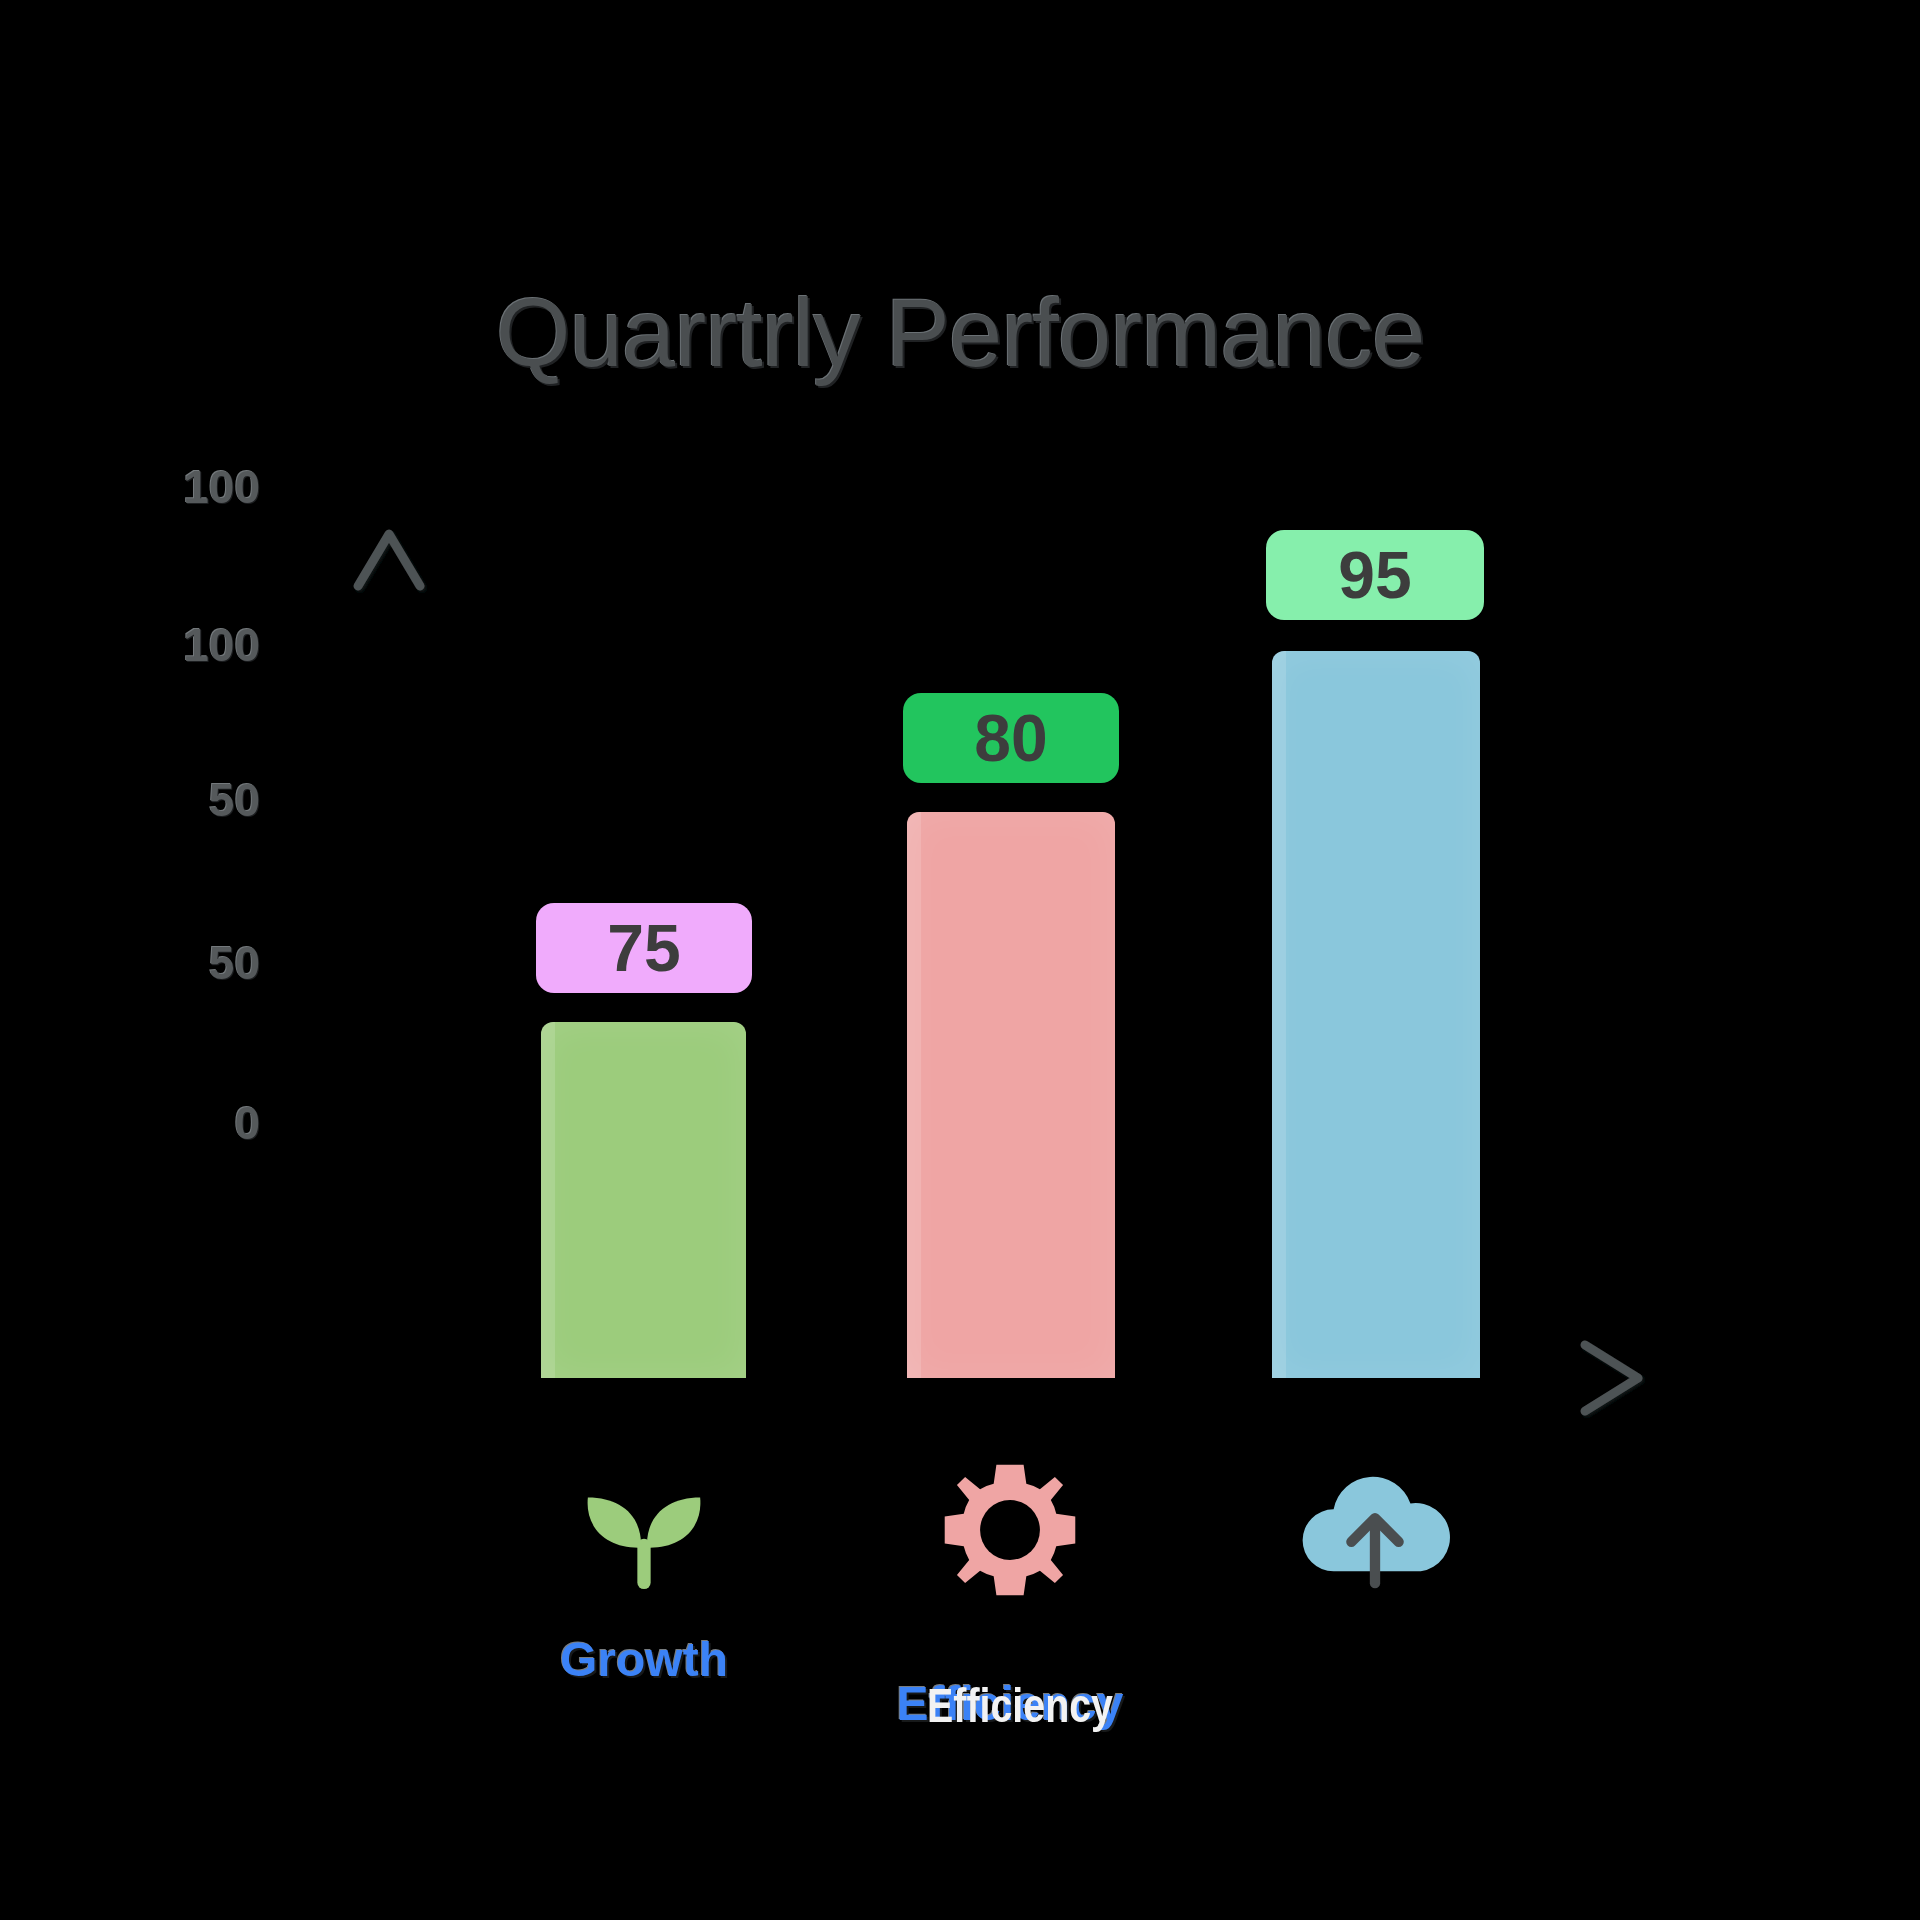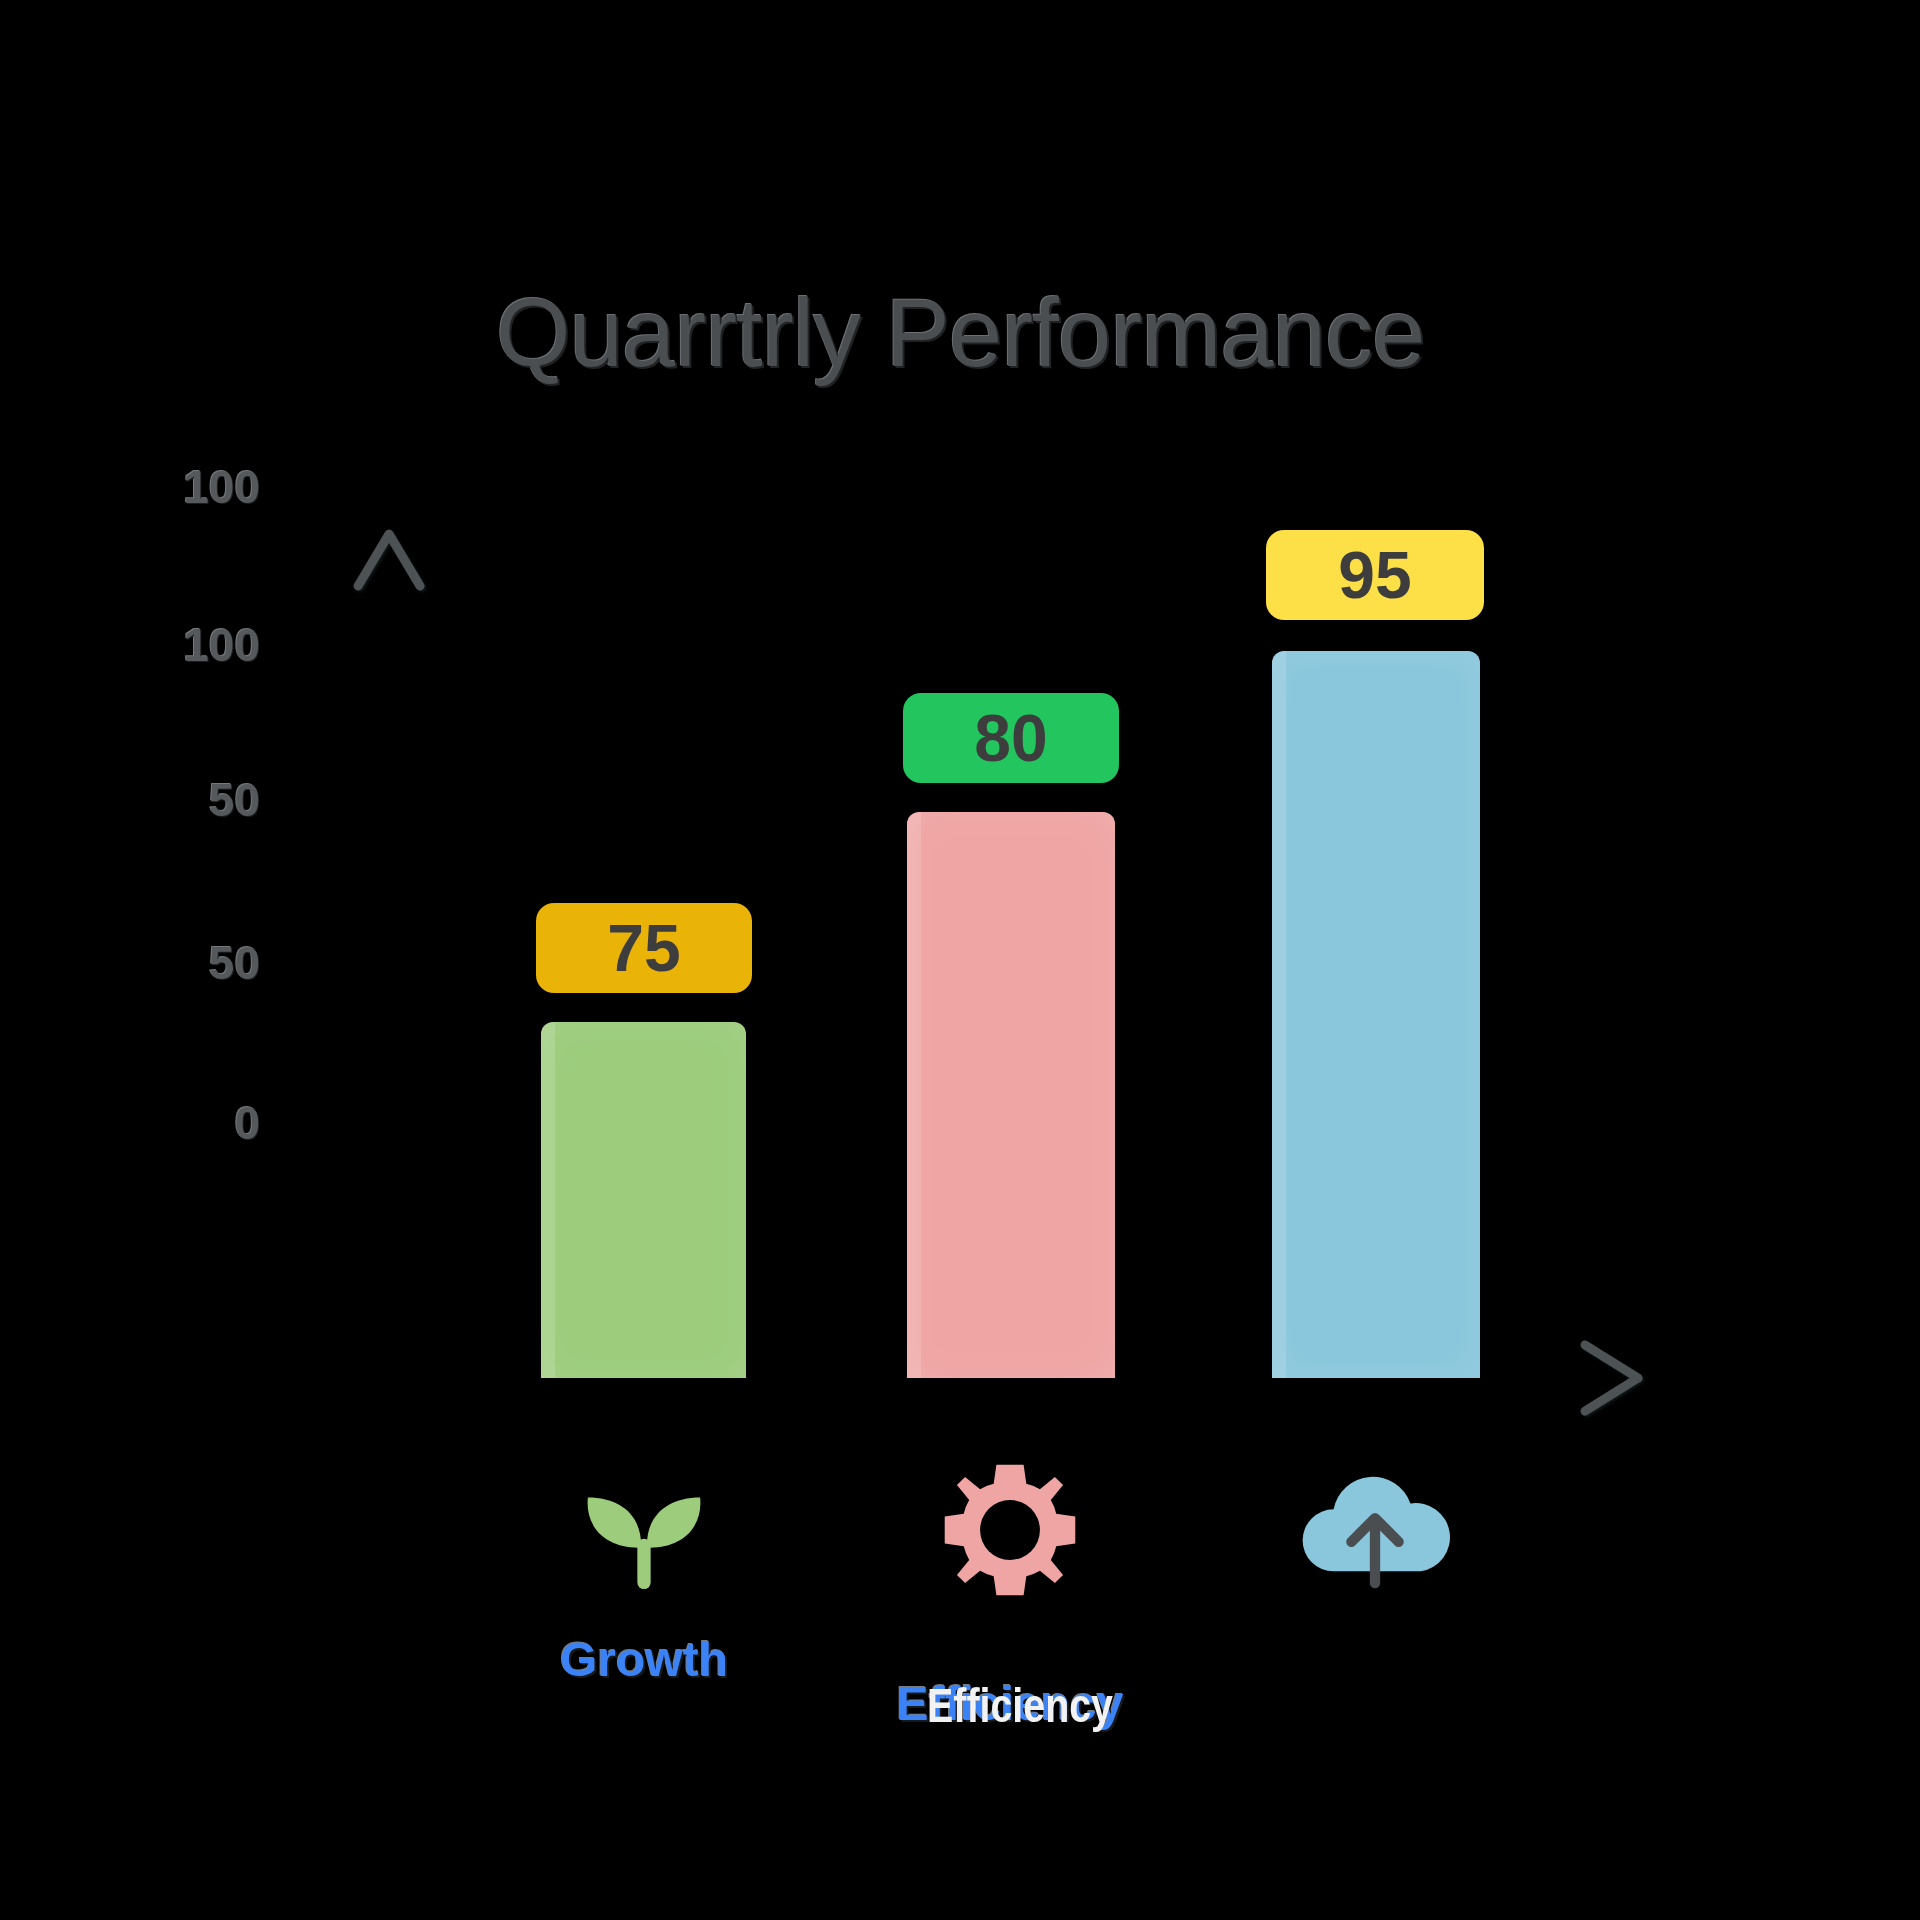--- a/index.html
+++ b/index.html
@@ -160,35 +160,35 @@
 
     <div class="ytick" style="left:130px; top:487px;">100</div>
     <div class="ytick" style="left:130px; top:645px;">100</div>
     <div class="ytick" style="left:130px; top:800px;">50</div>
     <div class="ytick" style="left:130px; top:963px;">50</div>
     <div class="ytick" style="left:130px; top:1123px;">0</div>
 
     <div class="bar" style="left:541px; top:1022px; width:205px; height:356px; background:#9ccc7c;">
       <div class="bar-hi"></div>
     </div>
-    <div class="badge" style="left:536px; top:903px; width:216px; height:90px; background:#eab308;">
+    <div class="badge" style="left:536px; top:903px; width:216px; height:90px; background:#f0abfc;">
       <span>75</span>
     </div>
 
     <div class="bar" style="left:907px; top:812px; width:208px; height:566px; background:#efa5a4;">
       <div class="bar-hi"></div>
     </div>
     <div class="badge" style="left:903px; top:693px; width:216px; height:90px; background:#22c55e;">
       <span>80</span>
     </div>
 
     <div class="bar" style="left:1272px; top:651px; width:208px; height:727px; background:#8ac7dc;">
       <div class="bar-hi"></div>
     </div>
-    <div class="badge" style="left:1266px; top:530px; width:218px; height:90px; background:#fde047;">
+    <div class="badge" style="left:1266px; top:530px; width:218px; height:90px; background:#86efac;">
       <span>95</span>
     </div>
 
     <div class="cat-icon" style="left:559px; top:1460px;">
       <svg width="150" height="130" viewBox="0 0 100 88" xmlns="http://www.w3.org/2000/svg">
         <path d="M48 54 C48 34 34 22 12 22 C10 42 24 56 46 56 Z" fill="#9ccc7c"></path>
         <path d="M52 54 C52 34 66 22 88 22 C90 42 76 56 54 56 Z" fill="#9ccc7c"></path>
         <rect x="45.5" y="50" width="9" height="34" rx="4.5" fill="#9ccc7c"></rect>
       </svg>
     </div>

